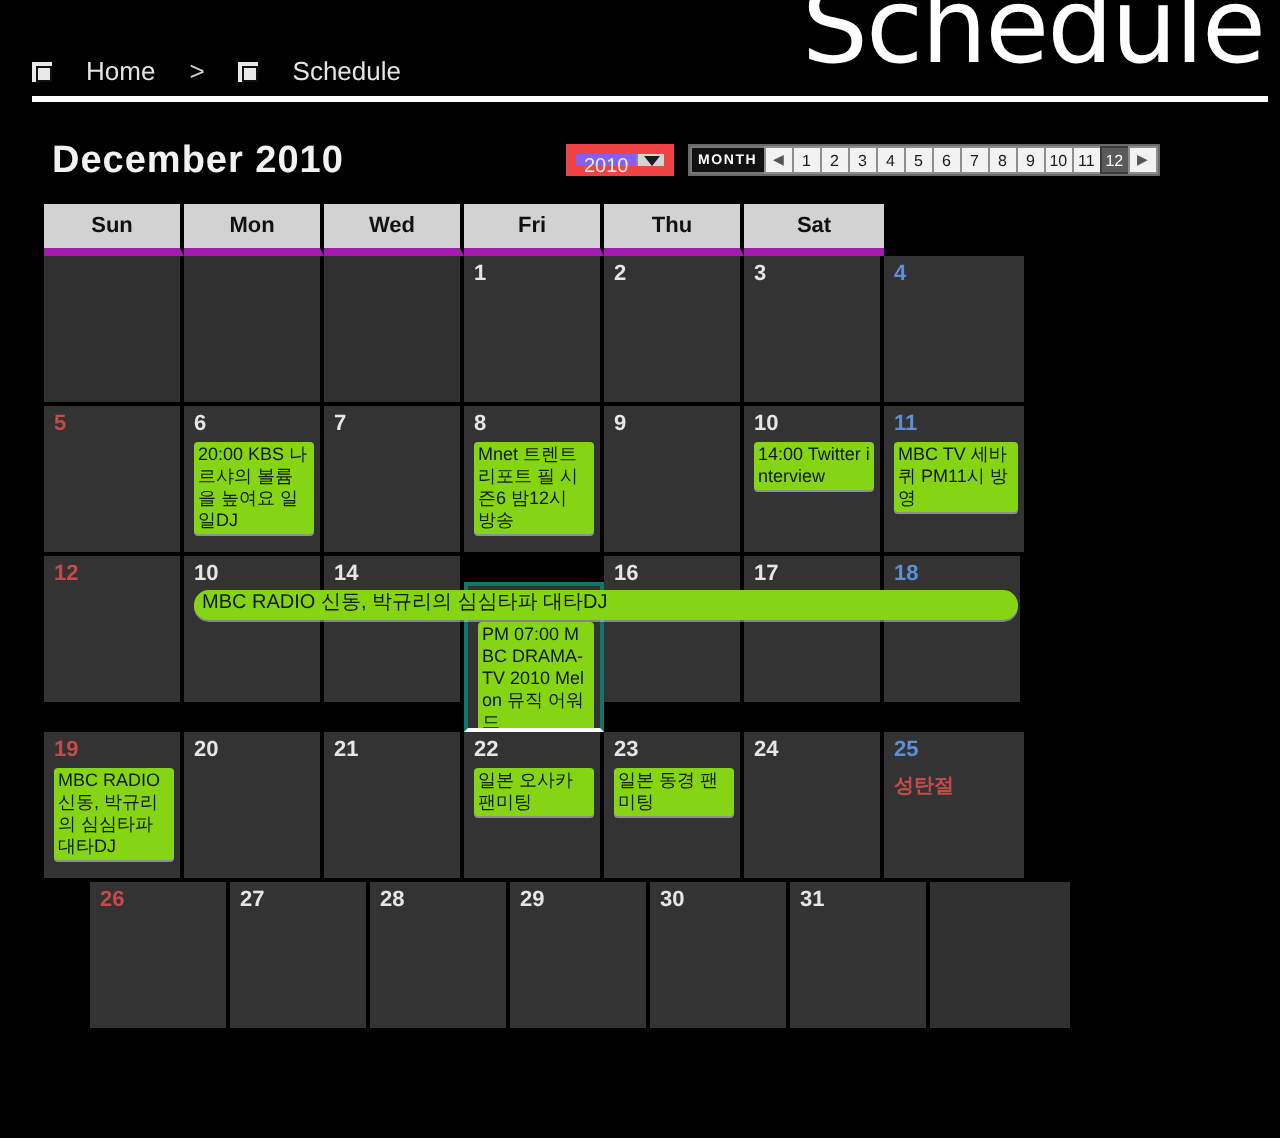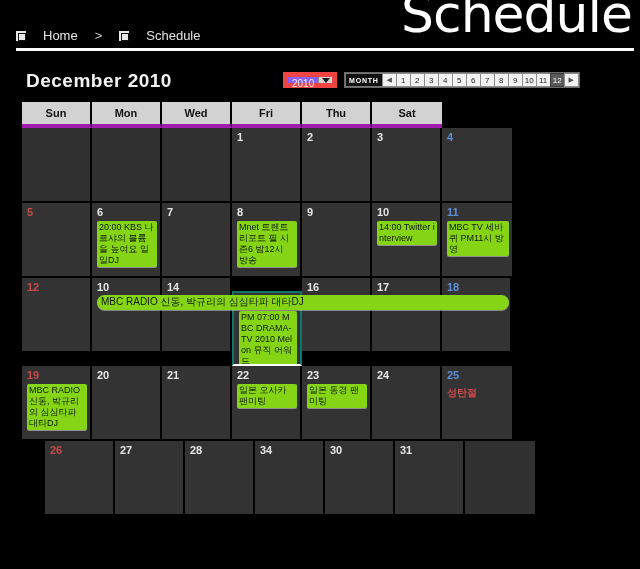--- a/index.html
+++ b/index.html
@@ -398,21 +398,21 @@
         <div class="cal-cell">
           <div class="daynum sun">26</div>
         </div>
         <div class="cal-cell">
           <div class="daynum">27</div>
         </div>
         <div class="cal-cell">
           <div class="daynum">28</div>
         </div>
         <div class="cal-cell">
-          <div class="daynum">34</div>
+          <div class="daynum">29</div>
         </div>
         <div class="cal-cell">
           <div class="daynum">30</div>
         </div>
         <div class="cal-cell">
           <div class="daynum">31</div>
         </div>
         <div class="cal-cell empty"></div>
       </div>
     </div>

